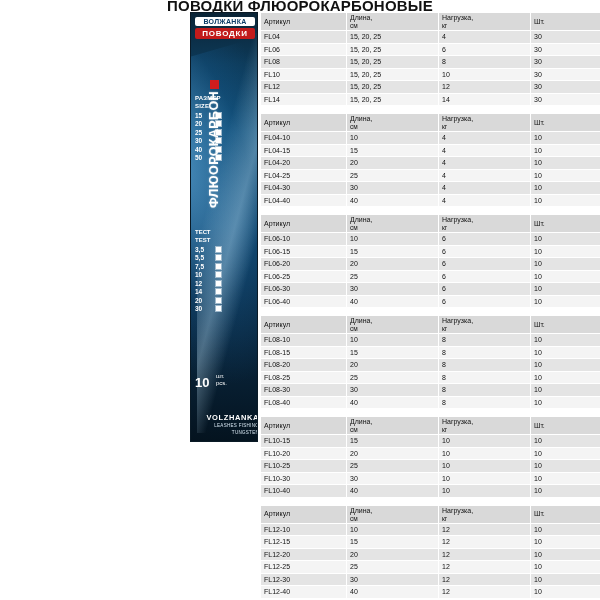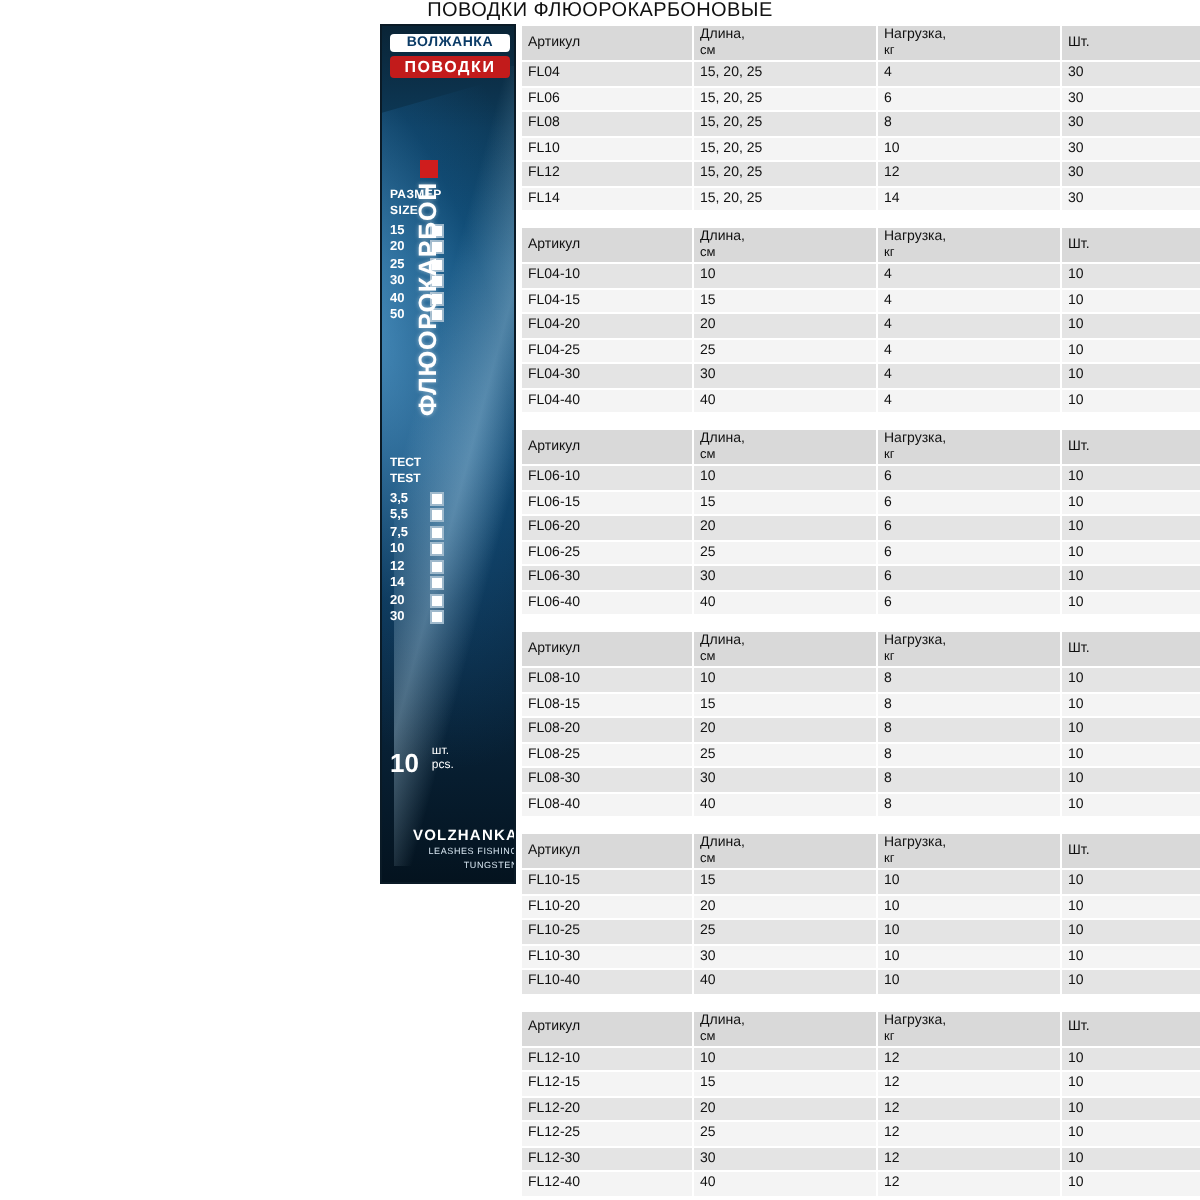--- a/index.html
+++ b/index.html
@@ -15,22 +15,22 @@
     width: 600px; height: 600px;
     background: #fff;
   }
 
   
   #page-title {
     position: absolute;
     top: 0px; left: 0px;
     width: 600px;
     text-align: center;
-    font-size: 10px;
-    font-weight: normal;
+    font-size: 15px;
+    font-weight: bold;
     color: #111;
     letter-spacing: 0.2px;
     line-height: 12px;
     height: 12px;
   }
 
   
   #package {
     position: absolute;
     top: 12px; left: 190px;

